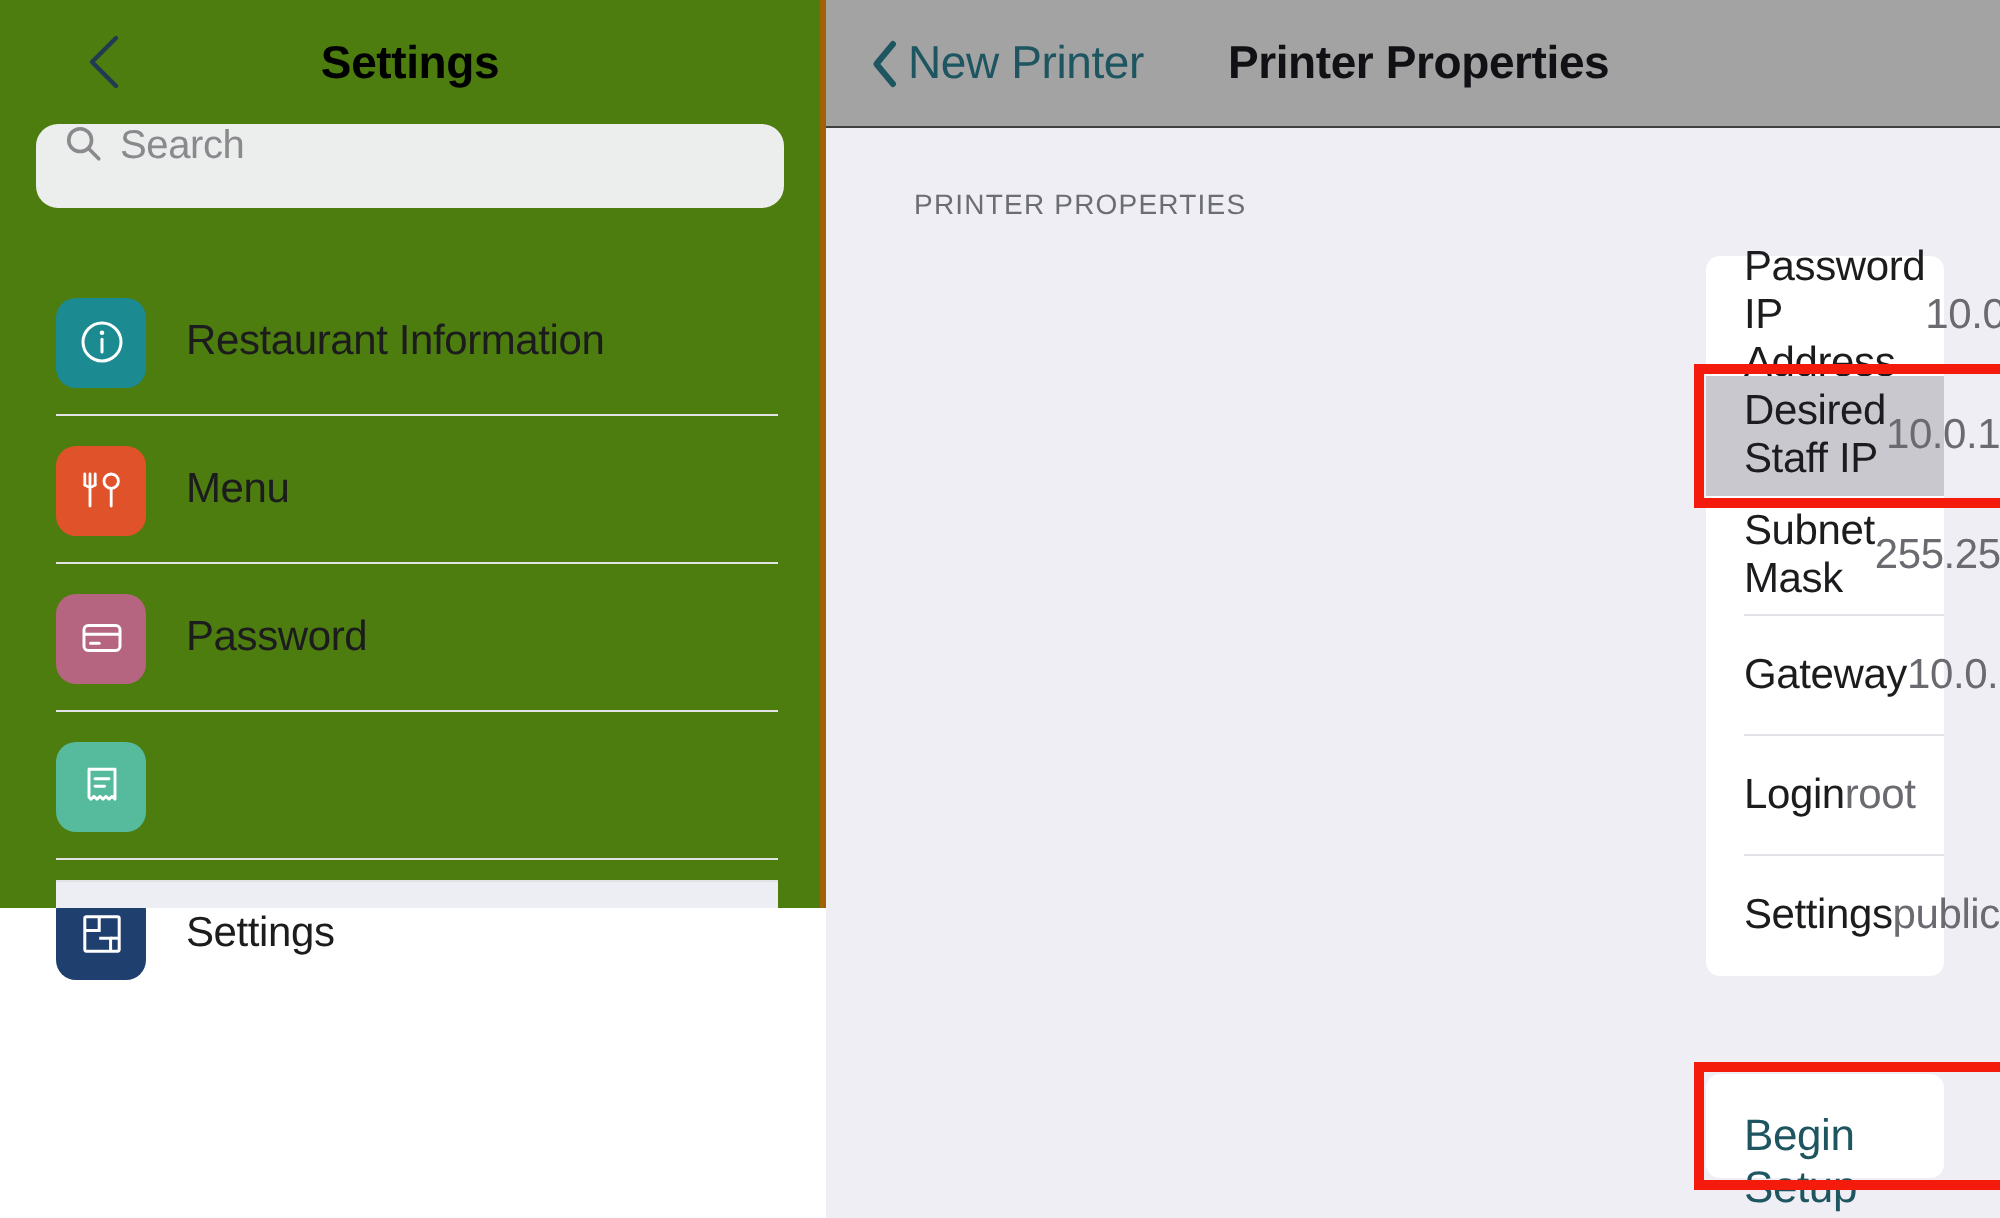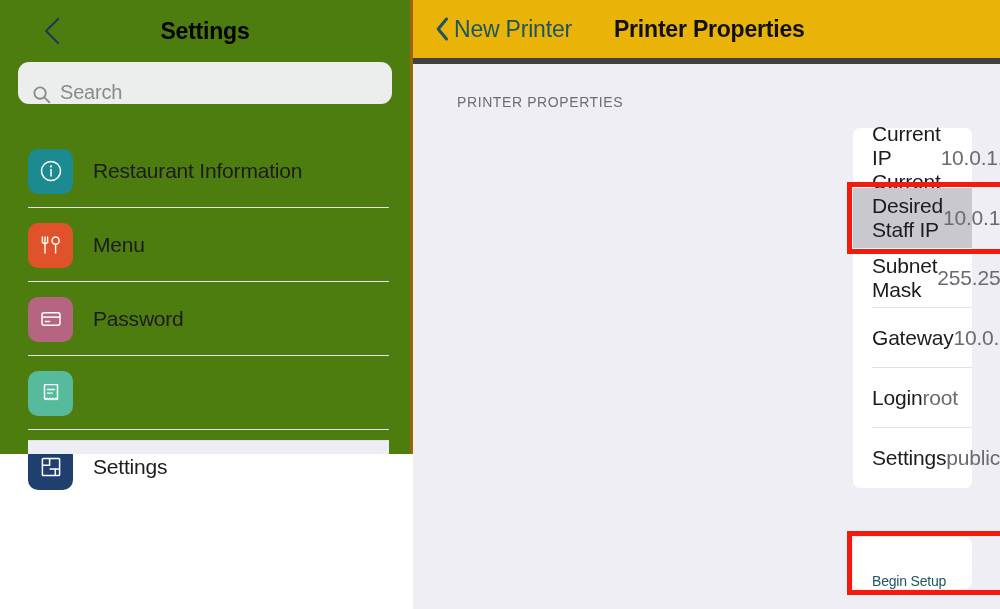--- a/index.html
+++ b/index.html
@@ -36,21 +36,21 @@
     width: 100%; text-align: center;
     font-size: 23px; font-weight: 700;
     color: #000000;
     letter-spacing: -0.2px;
   }
   .search-wrap { padding: 0 18px; }
   .search-box {
     height: 42px;
     background: #eceded;
     border-radius: 11px;
-    display: flex; align-items: flex-end;
+    display: flex; align-items: flex-start;
     padding: 0 14px;
     cursor: text;
   }
   .search-ico { flex: 0 0 auto; margin-right: 9px; display:flex; }
   .search-ph {
     font-size: 20px; color: #8a8a8e;
     letter-spacing: -0.2px;
   }
   .sb-list { margin-top: 30px; }
   .sb-item {
@@ -86,22 +86,22 @@
   }
 
   
   .detail {
     flex: 1 1 auto; height: 609px;
     background: #eeeef4;
     position: relative;
   }
   .dt-header {
     height: 64px;
-    background: #eab308;
-    border-bottom: 6px solid #404040;
+    background: #a3a3a3;
+    border-bottom: 1px solid #404040;
     display: flex; align-items: center;
     padding-left: 22px;
   }
   .dt-back {
     display: flex; align-items: center;
     cursor: pointer;
   }
   .dt-back-chev { margin-right: 4px; display:flex; }
   .dt-back-label {
     font-size: 23px; color: #1d5560;
@@ -152,21 +152,21 @@
     position: absolute;
     left: 440px; right: 28px; top: 537px;
     background: #ffffff;
     border-radius: 7px;
     height: 52px;
     display: flex; align-items: center;
     padding: 0 19px;
     cursor: pointer;
   }
   .action-label {
-    font-size: 14px; color: #1d5560; letter-spacing: -0.2px; margin-top: 36px;
+    font-size: 22px; color: #1d5560; letter-spacing: -0.2px; margin-top: 36px;
   }
 
   
   .annot {
     position: absolute;
     border: 5px solid #f41b0d;
     pointer-events: none;
     z-index: 20;
   }
   #annot-static-ip { left: 434px; top: 182px; width: 551px; height: 72px; }
@@ -277,21 +277,21 @@
         <span class="dt-back-label">New Printer</span>
       </div>
       <div class="dt-title">Printer Properties</div>
     </div>
 
     <div class="section-label">PRINTER PROPERTIES</div>
 
     <div class="card-abs">
 
       <div class="prop-row above-selected">
-        <span class="prop-key">Current IP Current</span>
+        <span class="prop-key">Password IP Address</span>
         <span class="prop-val">10.0.1.7</span>
       </div>
 
       <div class="prop-row selected">
         <span class="prop-key">Desired Staff IP</span>
         <span class="prop-val">10.0.1.201</span>
       </div>
 
       <div class="prop-row">
         <span class="prop-key">Subnet Mask</span>

